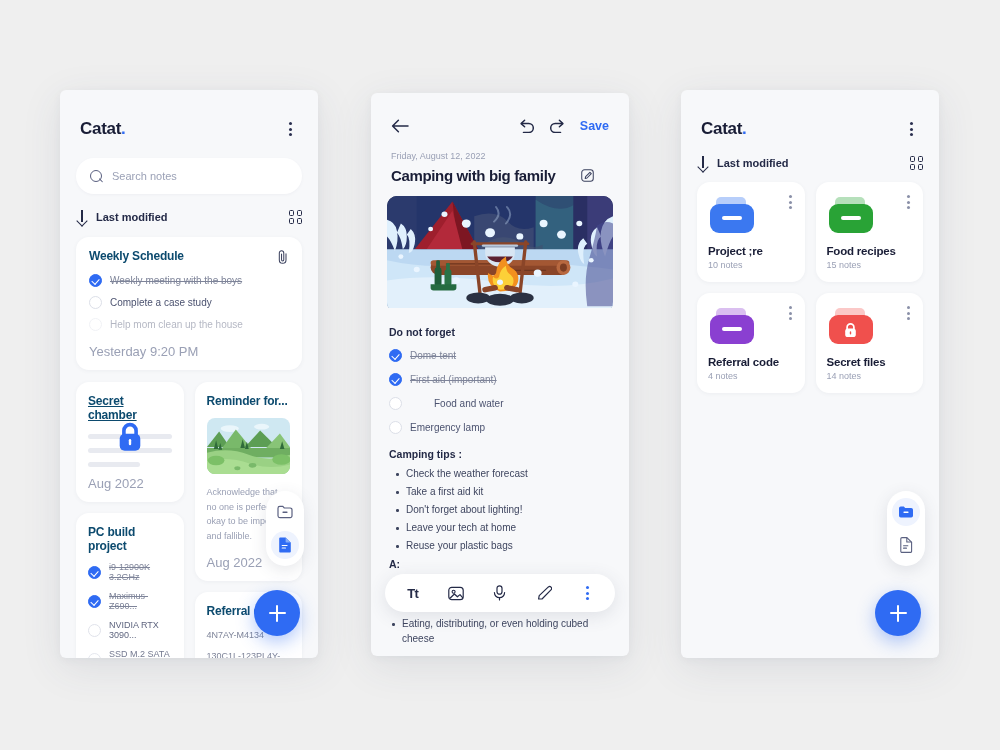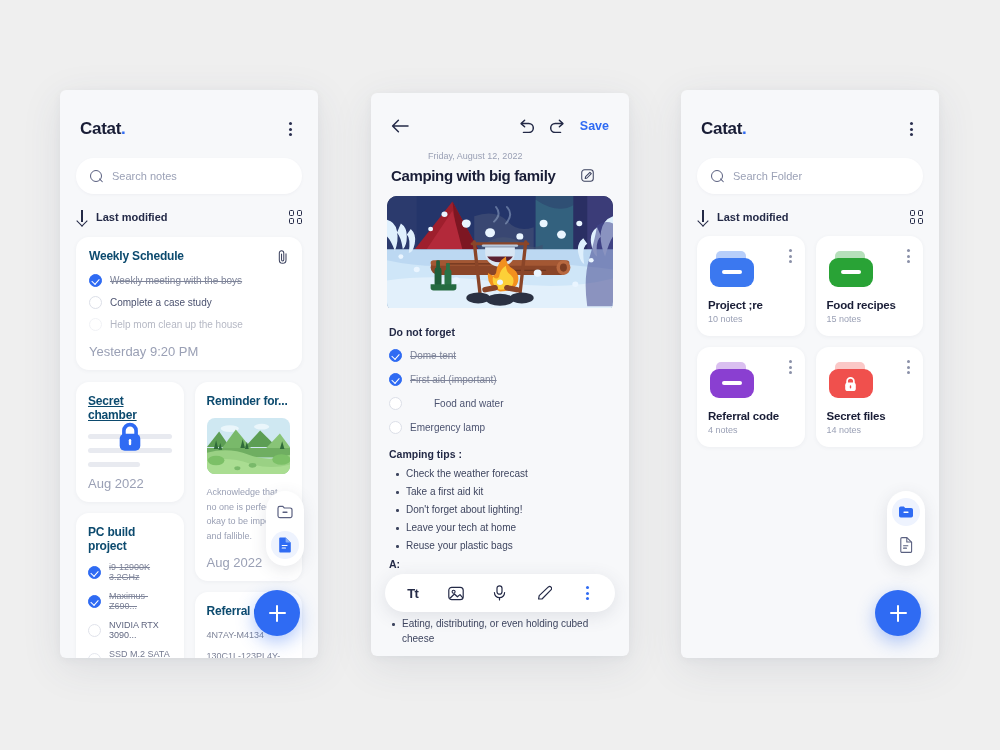--- a/index.html
+++ b/index.html
@@ -116,21 +116,21 @@
   .fab .plus::before, .fab .plus::after {
     content:""; position:absolute; background:#fff; border-radius:2px;
   }
   .fab .plus::before { left:7.4px; top:0; width:2.2px; height:17px; }
   .fab .plus::after  { top:7.4px; left:0; height:2.2px; width:17px; }
 
   
   .note-top { display:flex; align-items:center; justify-content:space-between; padding:26px 20px 0 20px; }
   .note-actions { display:flex; align-items:center; gap:14px; }
   .save { font-size:12.5px; font-weight:700; color:#2f6bf3; cursor:pointer; }
-  .note-date { font-size:9px; color:#9aa0b5; padding:18px 20px 0 20px;margin-left:37px; }
+  .note-date { font-size:9px; color:#9aa0b5; padding:18px 20px 0 20px; }
   .note-title-row { display:flex; align-items:center; gap:26px; padding:6px 20px 0 20px; }
   .note-title { font-size:15px; font-weight:700; color:#191d36; letter-spacing:-.35px; }
   .sec-head { font-size:10.5px; font-weight:700; color:#242a47; }
   .bullets { margin:8px 0 0 6px; }
   .bullets li { list-style:none; font-size:10px; color:#3e455f; margin-bottom:7px;
     padding-left:11px; position:relative; }
   .bullets li::before { content:""; position:absolute; left:1px; top:5px;
     width:2.6px; height:2.6px; border-radius:50%; background:#3e455f; }
 
   .toolbar {
@@ -510,24 +510,20 @@
       <div class="brand">
         <span>Catat</span><span class="dot">.</span>
       </div>
       <div class="kebab">
           <i></i>
           <i></i>
           <i></i>
         </div>
     </div>
 
-    <div class="search">
-      <span class="mag"></span>
-      <span class="txt">Search Folder</span>
-    </div>
 
     <div class="sortrow">
       <div class="sortleft">
         <span class="arrow-dn"></span>
         <span class="lbl">Last modified</span>
       </div>
       <div class="grid-ico">
           <i></i>
           <i></i>
           <i></i>

